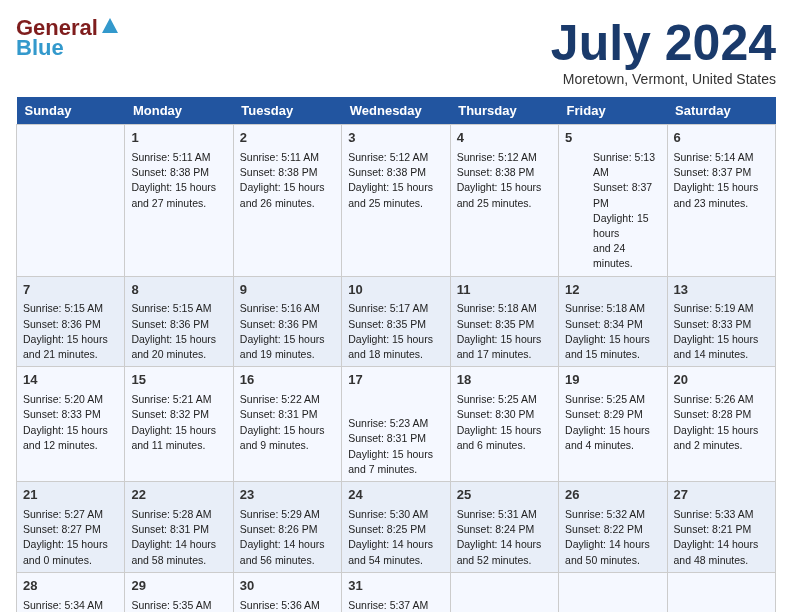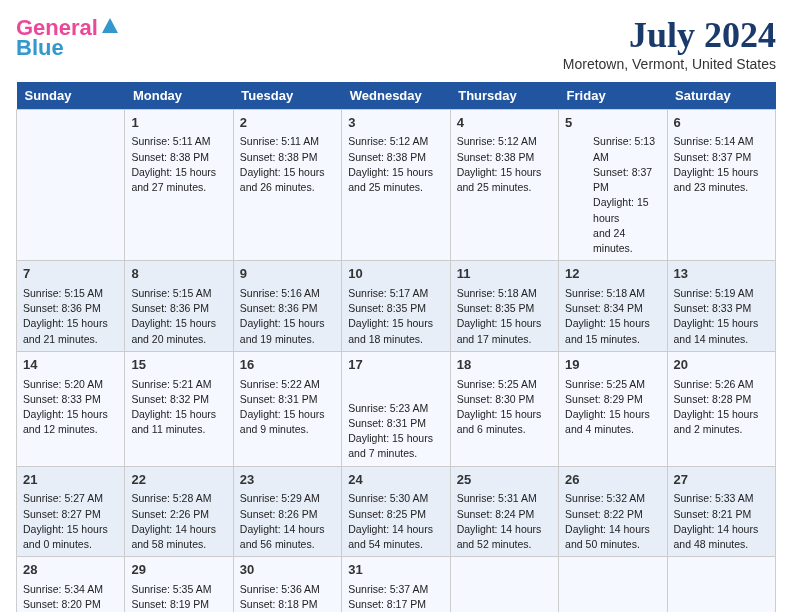--- a/index.html
+++ b/index.html
@@ -17,32 +17,31 @@
       margin-bottom: 10px;
     }
     .logo {
       display: flex;
       flex-direction: column;
       align-items: flex-start;
     }
     .logo-text {
       font-size: 22px;
       font-weight: bold;
-      color: #ec4899;
+      color: #7f1d1d;
       line-height: 1.1;
     }
     .title-area {
       text-align: right;
     }
     .main-title {
-      font-size: 36px;
+      font-size: 50px;
       font-weight: bold;
       color: #1a3a6b;
       line-height: 1.1;
-      font-family: Liberation Serif, serif;
     }
     .subtitle {
       font-size: 14px;
       color: #333;
     }
     table {
       width: 100%;
       border-collapse: collapse;
       font-size: 11px;
       padding-left: 31px;
@@ -266,21 +265,21 @@
         <td>
           <span class="day-number">21</span>
           <div class="cell-content" style="white-space: pre-line;">Sunrise: 5:27 AM
 Sunset: 8:27 PM
 Daylight: 15 hours
 and 0 minutes.</div>
         </td>
         <td>
           <span class="day-number">22</span>
           <div class="cell-content" style="white-space: pre-line;">Sunrise: 5:28 AM
-Sunset: 2:26 PM
+Sunset: 8:31 PM
 Daylight: 14 hours
 and 58 minutes.</div>
         </td>
         <td>
           <span class="day-number">23</span>
           <div class="cell-content" style="white-space: pre-line;">Sunrise: 5:29 AM
 Sunset: 8:26 PM
 Daylight: 14 hours
 and 56 minutes.</div>
         </td>

